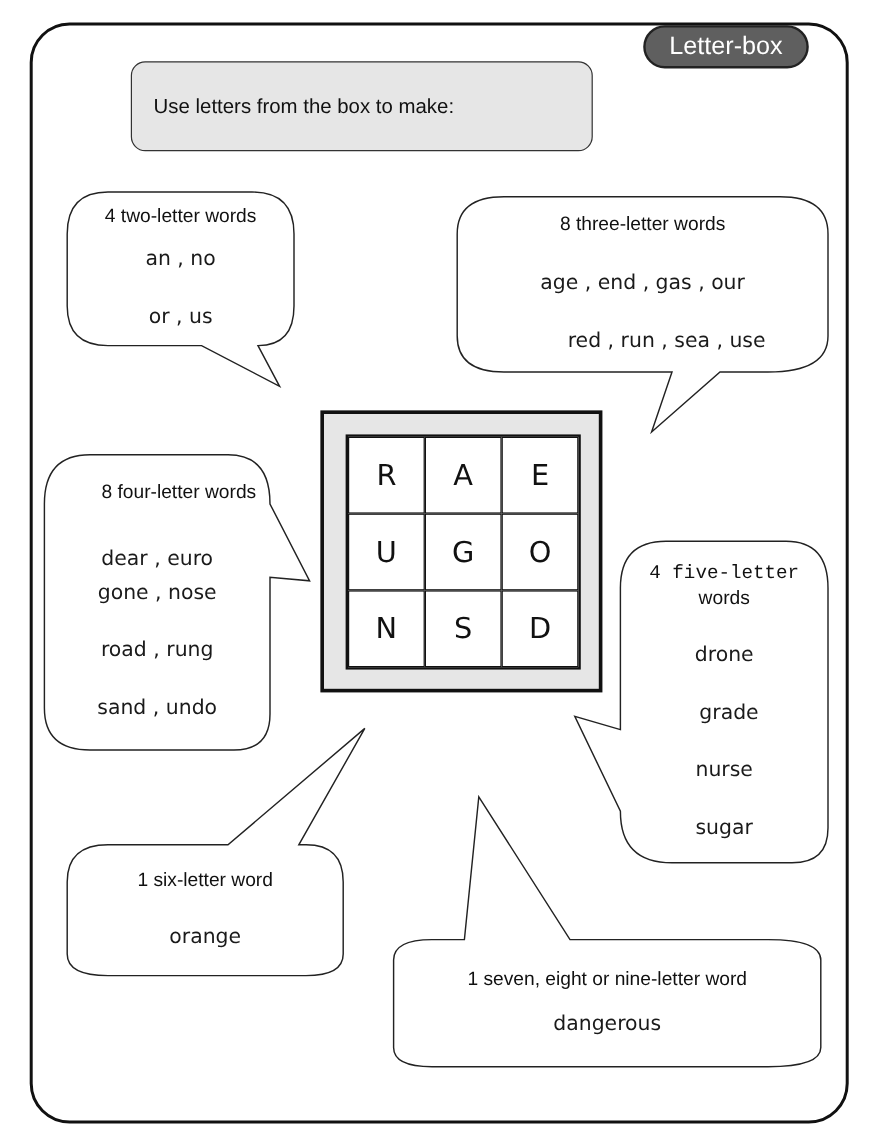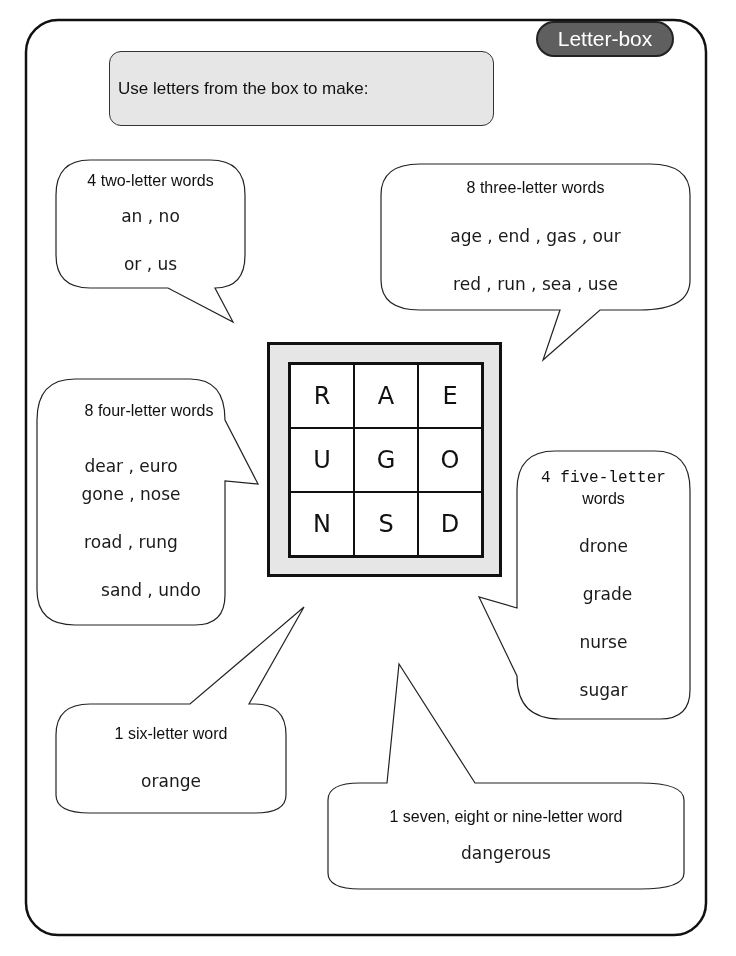--- a/index.html
+++ b/index.html
@@ -7,21 +7,21 @@
            font-family: "DejaVu Sans", sans-serif; color: #111; }
     svg.shapes { position: absolute; left: 0; top: 0; }
     .abs { position: absolute; }
     .title-badge { left: 536px; top: 21px; width: 138px; height: 36px;
       background: #5f5f5f; border: 2px solid #222; border-radius: 18px; box-sizing: border-box;
       color: #ffffff; font-family: "Liberation Sans", sans-serif; font-size: 21px;
       text-align: center; line-height: 32px; }
     .instruction { left: 109px; top: 51px; width: 385px; height: 75px;
       background: #e6e6e6; border: 1px solid #333; border-radius: 12px; box-sizing: border-box;
       font-family: "Liberation Sans", sans-serif; font-size: 17px; line-height: 73px;
-      padding-left: 8px; }
+      padding-left: 18px; }
     .heading { font-family: "Liberation Sans", sans-serif; font-size: 16px; text-align: center; white-space: nowrap; }
     .word { font-family: "DejaVu Sans", sans-serif; font-size: 17px; text-align: center; white-space: nowrap; color: #1a1a1a; }
     .grid-outer { left: 267px; top: 342px; width: 235px; height: 235px; background: #e6e6e6;
       border: 3px solid #111; box-sizing: border-box; }
     .grid { position: absolute; left: 18px; top: 17px; width: 196px; height: 196px;
       display: grid; grid-template-columns: repeat(3, 1fr); grid-template-rows: repeat(3, 1fr);
       background: #fff; border: 2px solid #111; box-sizing: border-box; }
     .cell { border: 1px solid #111; display: flex; align-items: center; justify-content: center;
       font-family: "DejaVu Sans", sans-serif; font-size: 24px; color: #111; }
   </style>
@@ -54,27 +54,27 @@
 <div class="abs title-badge">Letter-box</div>
 
 <div class="abs instruction">Use letters from the box to make:</div>
 
 <div class="abs heading" style="left:56px; top:172px; width:189px;">4 two-letter words</div>
 <div class="abs word" style="left:56px; top:206px; width:189px;">an ,  no</div>
 <div class="abs word" style="left:56px; top:254px; width:189px;">or ,  us</div>
 
 <div class="abs heading" style="left:381px; top:179px; width:309px;">8 three-letter words</div>
 <div class="abs word" style="left:381px; top:226px; width:309px;">age ,  end ,  gas ,  our</div>
-<div class="abs word" style="left:381px; top:274px; width:309px;">red ,  run ,  sea ,  use</div>
+<div class="abs word" style="left:381px; top:274px; width:309px;padding-left:20px;">red ,  run ,  sea ,  use</div>
 
 <div class="abs heading" style="left:37px; top:402px; width:224px;">8 four-letter words</div>
 <div class="abs word" style="left:37px; top:456px; width:188px;">dear ,  euro</div>
 <div class="abs word" style="left:37px; top:484px; width:188px;">gone ,  nose</div>
 <div class="abs word" style="left:37px; top:532px; width:188px;">road ,  rung</div>
-<div class="abs word" style="left:37px; top:580px; width:188px;margin-left:20px;">sand ,  undo</div>
+<div class="abs word" style="left:37px; top:580px; width:188px;">sand ,  undo</div>
 
 <div class="abs grid-outer">
   <div class="grid">
     <div class="cell">R</div>
     <div class="cell">A</div>
     <div class="cell">E</div>
     <div class="cell">U</div>
     <div class="cell">G</div>
     <div class="cell">O</div>
     <div class="cell">N</div>

